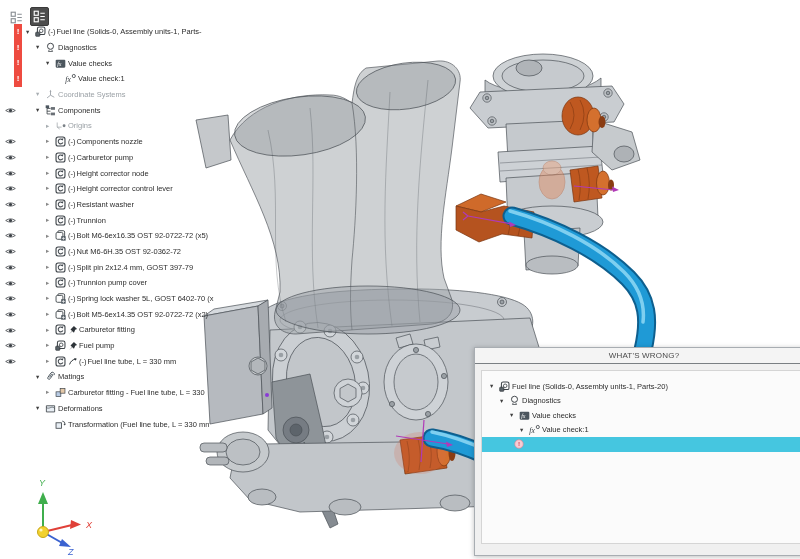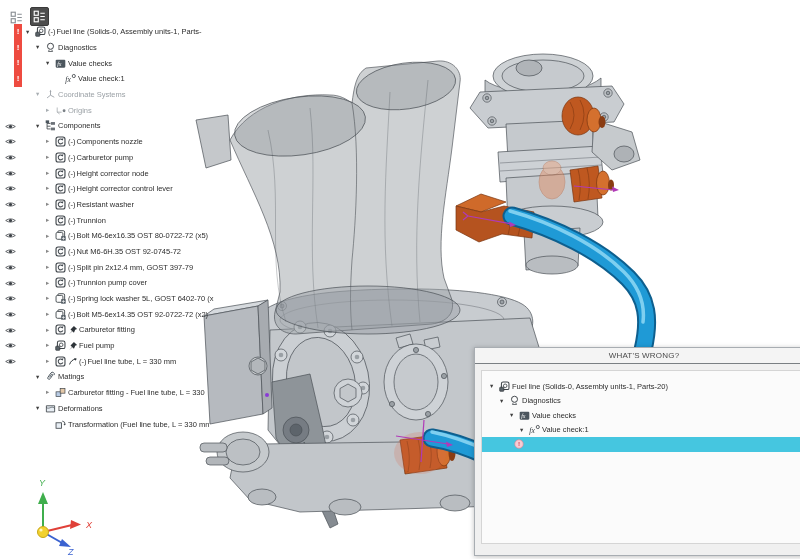--- a/index.html
+++ b/index.html
@@ -371,44 +371,44 @@
   <div class="trow lv1 gray">
     <span class="gut"></span>
     <span class="ind"></span>
       <span class="ar exp"></span>
     <svg class="ic">
         <use href="#sy-csys"></use>
       </svg>
     <span>Coordinate Systems</span>
   </div>
 
+  <div class="trow lv1">
+    <span class="gut">
+        <svg class="eye">
+          <use href="#sy-eye"></use>
+        </svg>
+      </span>
+    <span class="ind"></span>
+      <span class="ar exp"></span>
+    <svg class="ic">
+        <use href="#sy-components"></use>
+      </svg>
+    <span>Components</span>
+  </div>
+
   <div class="trow lv2 gray">
     <span class="gut"></span>
     <span class="ind"></span>
       <span class="ar col"></span>
     <svg class="ic">
         <use href="#sy-origin"></use>
       </svg>
     <span>Origins</span>
   </div>
 
-  <div class="trow lv1">
-    <span class="gut">
-        <svg class="eye">
-          <use href="#sy-eye"></use>
-        </svg>
-      </span>
-    <span class="ind"></span>
-      <span class="ar exp"></span>
-    <svg class="ic">
-        <use href="#sy-components"></use>
-      </svg>
-    <span>Components</span>
-  </div>
-
   <div class="trow lv2">
     <span class="gut">
         <svg class="eye">
           <use href="#sy-eye"></use>
         </svg>
       </span>
     <span class="ind"></span>
       <span class="ar col"></span>
     <svg class="ic">
         <use href="#sy-part"></use>
@@ -497,36 +497,36 @@
         <svg class="eye">
           <use href="#sy-eye"></use>
         </svg>
       </span>
     <span class="ind"></span>
       <span class="ar col"></span>
     <svg class="ic">
         <use href="#sy-multipart"></use>
       </svg>
     <span class="pfx">(-)</span>
-    <span>Bolt M6-6ex16.35 OST 80-0722-72 (x5)</span>
-  </div>
-
-  <div class="trow lv2">
-    <span class="gut">
-        <svg class="eye">
-          <use href="#sy-eye"></use>
-        </svg>
-      </span>
-    <span class="ind"></span>
-      <span class="ar col"></span>
-    <svg class="ic">
-        <use href="#sy-part"></use>
-      </svg>
-    <span class="pfx">(-)</span>
-    <span>Nut M6-6H.35 OST 92-0745-72</span>
+    <span>Bolt M6-6ex16.35 OST 92-0722-72 (x5)</span>
+  </div>
+
+  <div class="trow lv2">
+    <span class="gut">
+        <svg class="eye">
+          <use href="#sy-eye"></use>
+        </svg>
+      </span>
+    <span class="ind"></span>
+      <span class="ar col"></span>
+    <svg class="ic">
+        <use href="#sy-part"></use>
+      </svg>
+    <span class="pfx">(-)</span>
+    <span>Nut M6-6H.35 OST 92-0362-72</span>
   </div>
 
   <div class="trow lv2">
     <span class="gut">
         <svg class="eye">
           <use href="#sy-eye"></use>
         </svg>
       </span>
     <span class="ind"></span>
       <span class="ar col"></span>

